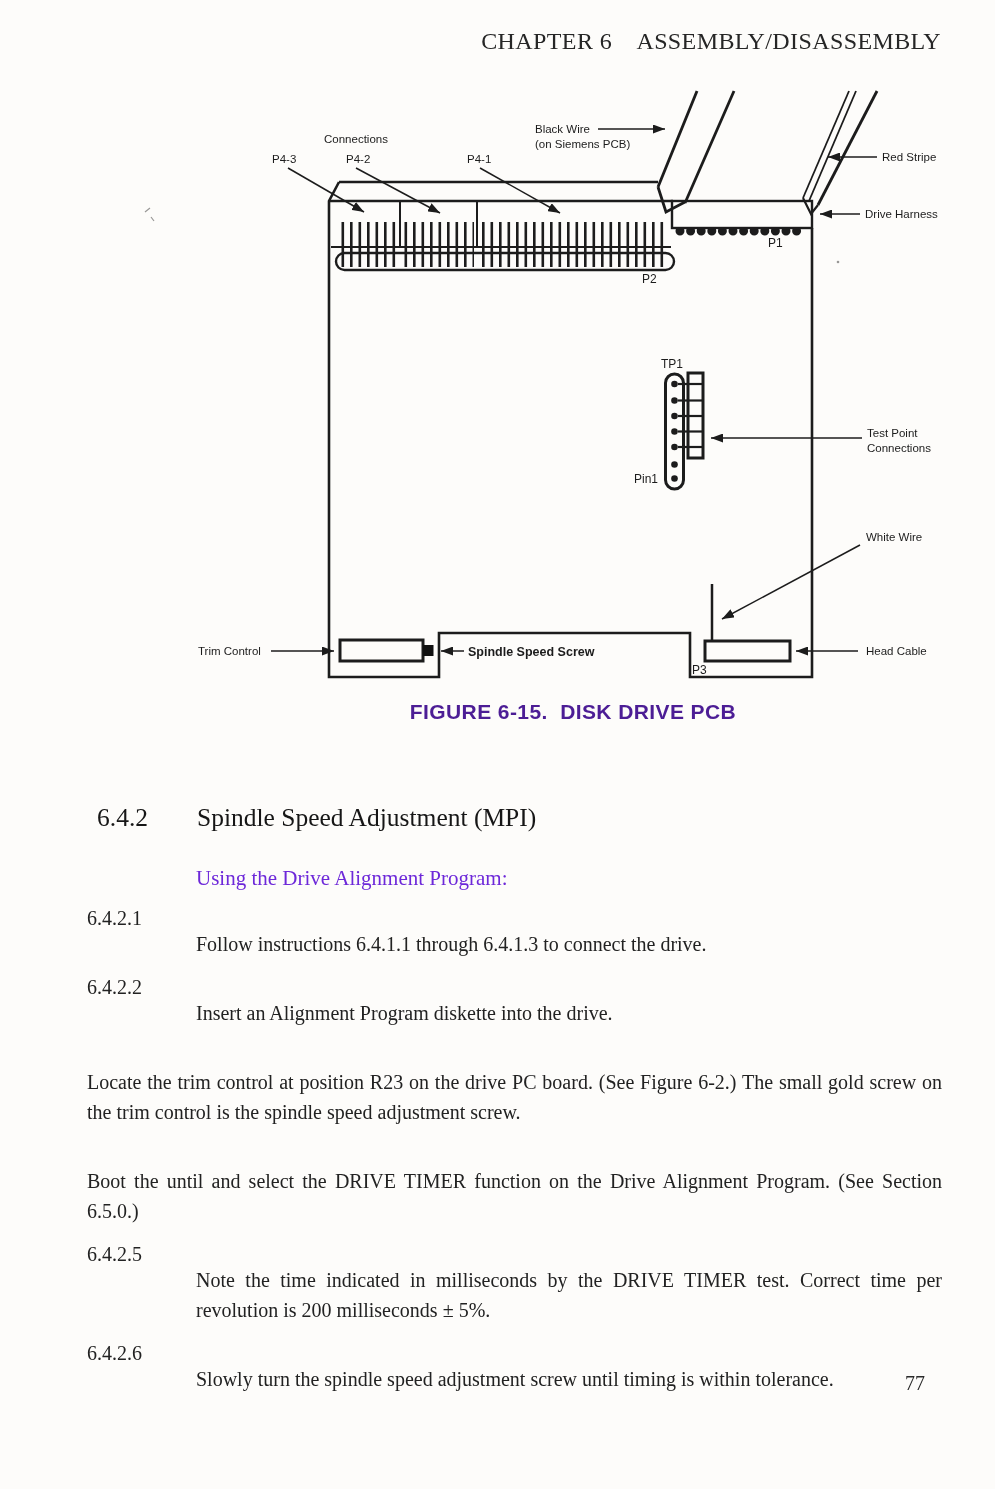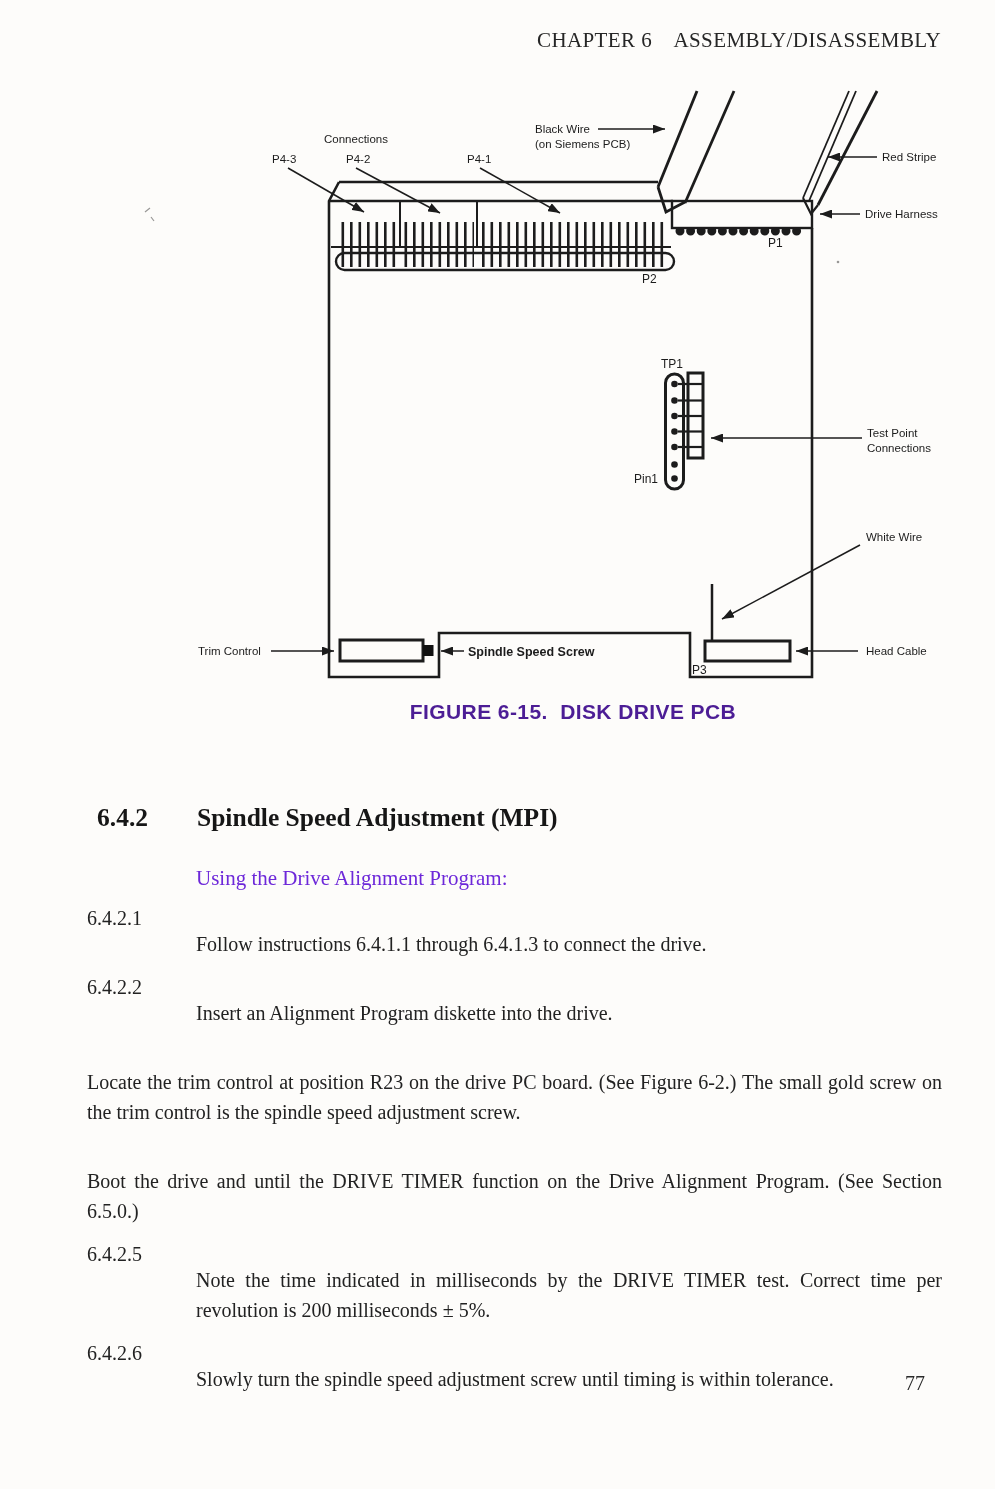--- a/index.html
+++ b/index.html
@@ -8,42 +8,42 @@
     background:#fdfcfa;
     position:relative;
     font-family:"Liberation Serif", serif;
     color:#1f1f1f;
     overflow:hidden;
   }
   .abs{position:absolute;}
   
   .running-header{
     top:28px; right:54px;
-    font-size:21px; letter-spacing:.4px;
+    font-size:24px; letter-spacing:.4px;
     white-space:pre; color:#262626;
   }
   
   #fig-svg{position:absolute; left:0; top:84px;}
   #fig-svg text{
     font-family:"Liberation Sans", sans-serif;
     font-size:11.5px; fill:#1c1c1c;
   }
   #fig-svg text.ref{font-size:12px;}
   #fig-svg text.boldlab{font-weight:bold; font-size:12.5px;}
   .fig-caption{
     left:196px; top:700px; width:754px;
     text-align:center;
     font-family:"Liberation Sans", sans-serif;
     font-weight:bold; font-size:21px; letter-spacing:.4px;
     white-space:pre; color:#4c1d95;
   }
   
   .section-heading{
     left:97px; top:803px; width:860px;
-    font-weight:bold; font-size:25.5px; color:#161616;
+    font-weight:normal; font-size:25.5px; color:#161616;
   }
   .section-heading .sec-num{display:inline-block; width:100px;}
   .intro-line{
     left:196px; top:866px; font-size:21px; color:#6d28d9;
   }
   .items{
     left:87px; top:903px; width:855px;
     font-size:20px; line-height:30px; color:#222;font-family:Liberation Serif, serif;
   }
   .item{display:flex; margin-bottom:13px;}
@@ -182,21 +182,21 @@
     <div class="item-text">Follow instructions 6.4.1.1 through 6.4.1.3 to connect the drive.</div>
   </div>
   <div class="item">
     <div class="item-num">6.4.2.2</div>
     <div class="item-text">Insert an Alignment Program diskette into the drive.</div>
   </div>
   <div class="item">
     <div class="item-text">Locate the trim control at position R23 on the drive PC board. (See Figure 6-2.) The small gold screw on the trim control is the spindle speed adjustment screw.</div>
   </div>
   <div class="item">
-    <div class="item-text">Boot the drive and until the DRIVE TIMER function on the Drive Alignment Program. (See Section 6.5.0.)</div>
+    <div class="item-text">Boot the until and select the DRIVE TIMER function on the Drive Alignment Program. (See Section 6.5.0.)</div>
   </div>
   <div class="item">
     <div class="item-num">6.4.2.5</div>
     <div class="item-text">Note the time indicated in milliseconds by the DRIVE TIMER test. Correct time per revolution is 200 milliseconds ± 5%.</div>
   </div>
   <div class="item">
     <div class="item-num">6.4.2.6</div>
     <div class="item-text">Slowly turn the spindle speed adjustment screw until timing is within tolerance.</div>
   </div>
 </div>

